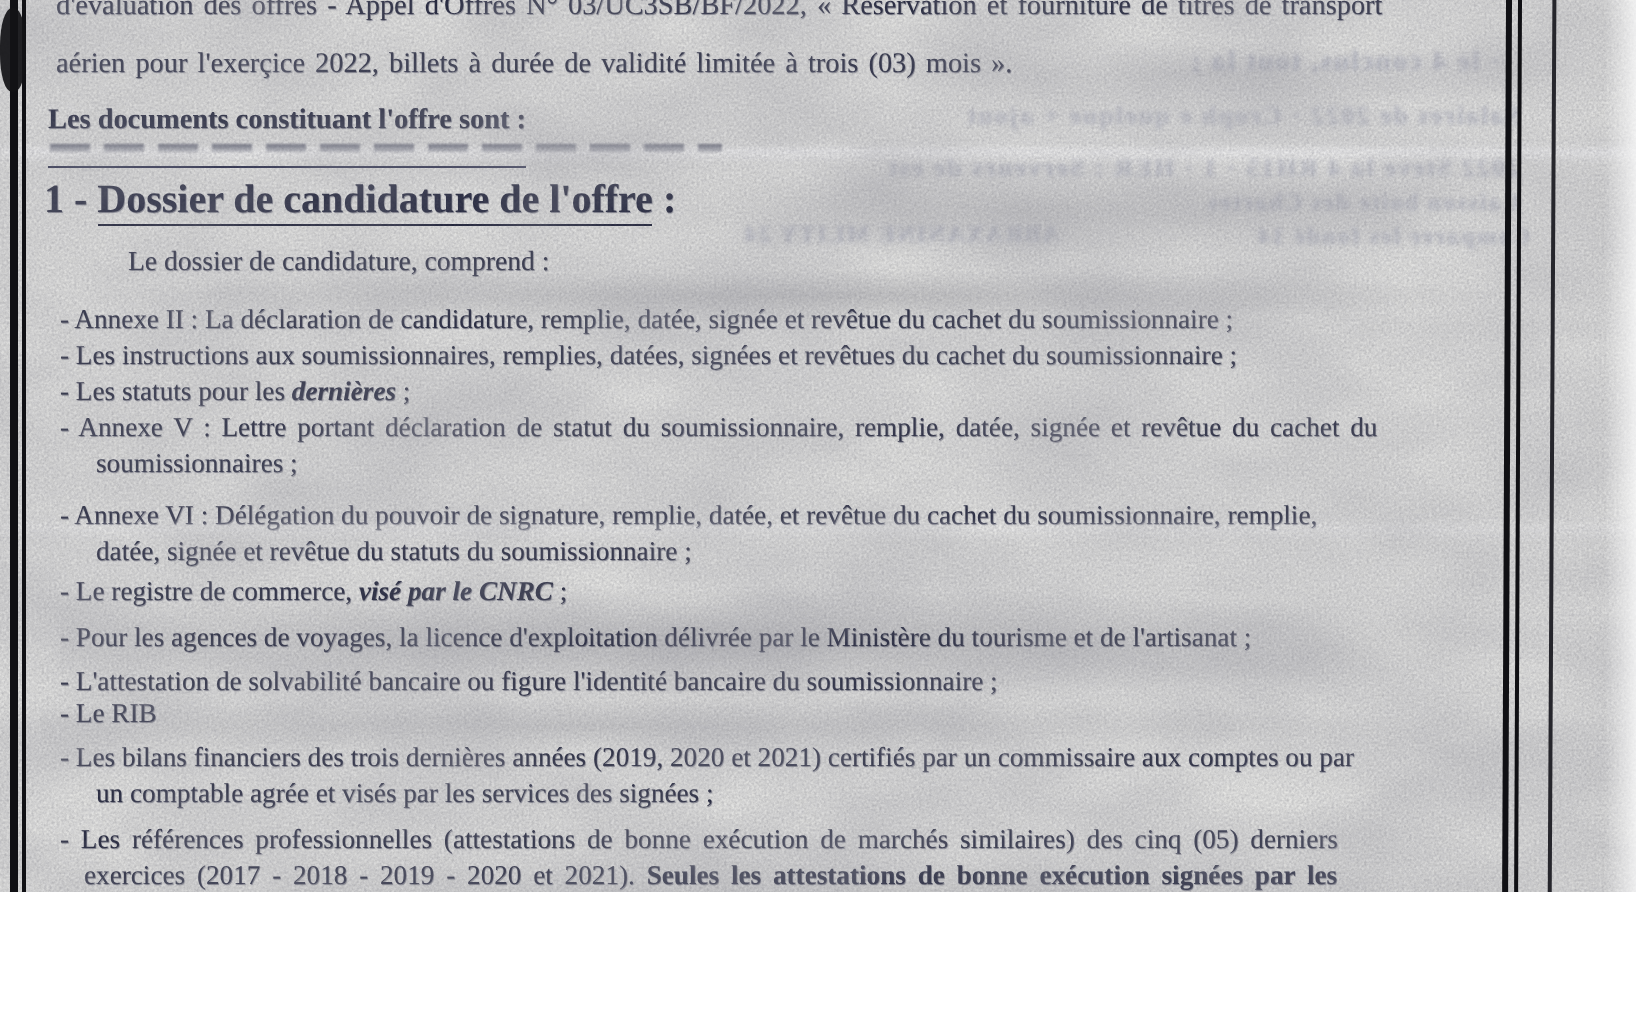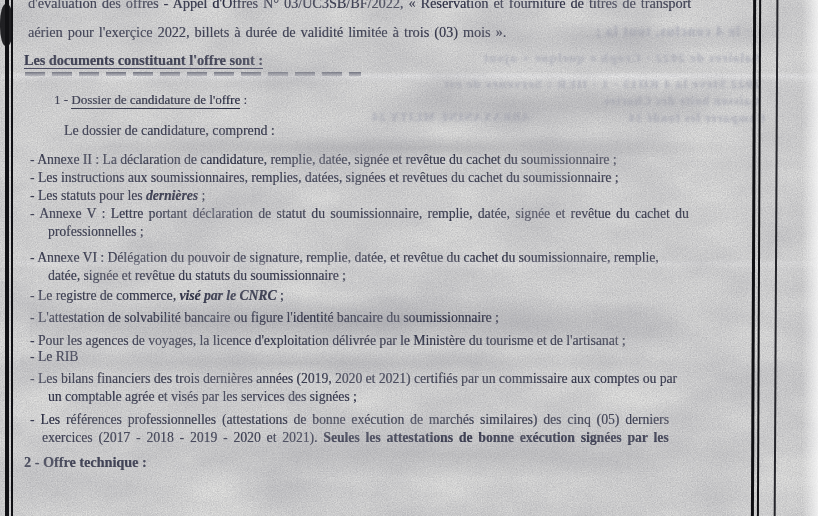--- a/index.html
+++ b/index.html
@@ -1,16 +1,16 @@
 <!DOCTYPE html>
 <html><head>
 <meta charset="utf-8">
 <style>
   html,body{margin:0;padding:0;background:#fff;}
-  .page{position:relative;width:818px;height:516px;background:#e4e4e2;overflow:hidden;
+  .page{position:relative;width:818px;height:446px;background:#e4e4e2;overflow:hidden;
         font-family:"Liberation Serif","DejaVu Serif",serif;color:#20233a;}
   
   .noise{position:absolute;left:0;top:0;z-index:5;pointer-events:none;}
   .blob{position:absolute;z-index:1;pointer-events:none;}
   .lightband{position:absolute;left:0;width:100%;height:8px;z-index:4;
              background:linear-gradient(180deg,rgba(255,255,255,.9),rgba(255,255,255,0));
              filter:blur(1.5px);pointer-events:none;}
   .edge-light{position:absolute;top:0;right:0;width:16px;height:100%;z-index:6;
               background:linear-gradient(90deg,rgba(250,250,250,0),rgba(252,252,252,.75));pointer-events:none;}
   
@@ -25,24 +25,24 @@
   
   .ghost{position:absolute;z-index:1;color:rgba(92,101,138,.30);transform:scaleX(-1);
          filter:blur(1.1px);font-weight:bold;letter-spacing:1px;white-space:nowrap;
          overflow:hidden;pointer-events:none;}
   
   .content{position:absolute;left:22px;top:-5px;width:740px;z-index:3;
            text-shadow:.35px .35px .45px rgba(32,35,58,.55);}
   .intro{font-size:14.2px;line-height:17px;white-space:nowrap;padding-left:6px;word-spacing:1.5px;}
   .intro2{margin-top:12px;}
   .docs{margin-top:11px;font-size:14.2px;font-weight:bold;padding-left:2px;white-space:nowrap;}
-  .docs .u{border-bottom:1.7px solid #232645;padding-bottom:0;}
+  .docs .u{border-bottom:1.7px solid #232645;padding-bottom:15px;}
   .echo{margin-top:3px;margin-left:3px;width:336px;height:4px;opacity:.8;filter:blur(.6px);
         background:repeating-linear-gradient(90deg,#3a3d52 0 20px,rgba(0,0,0,0) 20px 27px);}
-  .h1{margin-top:15px;font-size:13px;font-weight:normal;line-height:18px;white-space:nowrap;margin-left:32px;}
+  .h1{margin-top:15px;font-size:20px;font-weight:bold;line-height:18px;white-space:nowrap;}
   .h1 .u{border-bottom:1.7px solid #1c1f36;padding-bottom:1px;}
   .s1intro{margin-top:13px;padding-left:42px;font-size:13.8px;line-height:17px;white-space:nowrap;}
   .items{margin-top:12px;}
   .ln{font-size:13.6px;line-height:17px;margin-top:1px;padding-left:8px;white-space:nowrap;}
   .ln .bi{font-weight:bold;font-style:italic;}
   .ln .b{font-weight:bold;}
   .c0{padding-left:20px;}
   .c1{padding-left:26px;}
   .c2{padding-left:40px;}
   .g3{margin-top:3px;}.g5{margin-top:5px;}.g6{margin-top:6px;}.g8{margin-top:9px;}
@@ -75,26 +75,26 @@
 
     <div class="h1"><span>1 - </span><span class="u">Dossier de candidature de l'offre</span><span> :</span></div>
 
     <div class="s1intro">Le dossier de candidature, comprend :</div>
 
     <div class="items">
         <div class="ln "><span>- Annexe II : La déclaration de candidature, remplie, datée, signée et revêtue du cachet du soumissionnaire ;</span></div>
         <div class="ln "><span>- Les instructions aux soumissionnaires, remplies, datées, signées et revêtues du cachet du soumissionnaire ;</span></div>
         <div class="ln "><span>- Les statuts pour les </span><span class="bi">dernières</span><span> ;</span></div>
         <div class="ln w1"><span>- Annexe V : Lettre portant déclaration de statut du soumissionnaire, remplie, datée, signée et revêtue du cachet du</span></div>
-        <div class="ln c1"><span>professionnelles ;</span></div>
+        <div class="ln c1"><span>soumissionnaires ;</span></div>
         <div class="ln g8"><span>- Annexe VI : Délégation du pouvoir de signature, remplie, datée, et revêtue du cachet du soumissionnaire, remplie,</span></div>
         <div class="ln c1"><span>datée, signée et revêtue du statuts du soumissionnaire ;</span></div>
         <div class="ln g3"><span>- Le registre de commerce, </span><span class="bi">visé par le CNRC</span><span> ;</span></div>
+        <div class="ln g6"><span>- Pour les agences de voyages, la licence d'exploitation délivrée par le Ministère du tourisme et de l'artisanat ;</span></div>
         <div class="ln g5"><span>- L'attestation de solvabilité bancaire ou figure l'identité bancaire du soumissionnaire ;</span></div>
-        <div class="ln g6"><span>- Pour les agences de voyages, la licence d'exploitation délivrée par le Ministère du tourisme et de l'artisanat ;</span></div>
         <div class="ln tight"><span>- Le RIB</span></div>
         <div class="ln g5"><span>- Les bilans financiers des trois dernières années (2019, 2020 et 2021) certifiés par un commissaire aux comptes ou par</span></div>
         <div class="ln c1"><span>un comptable agrée et visés par les services des signées ;</span></div>
         <div class="ln g6 w2"><span>- Les références professionnelles (attestations de bonne exécution de marchés similaires) des cinq (05) derniers</span></div>
         <div class="ln c0 w2"><span>exercices (2017 - 2018 - 2019 - 2020 et 2021). </span><span class="b">Seules les attestations de bonne exécution signées par les</span></div>
       </div>
 
     <div class="h2">2 - Offre technique :</div>
   </div>
 

